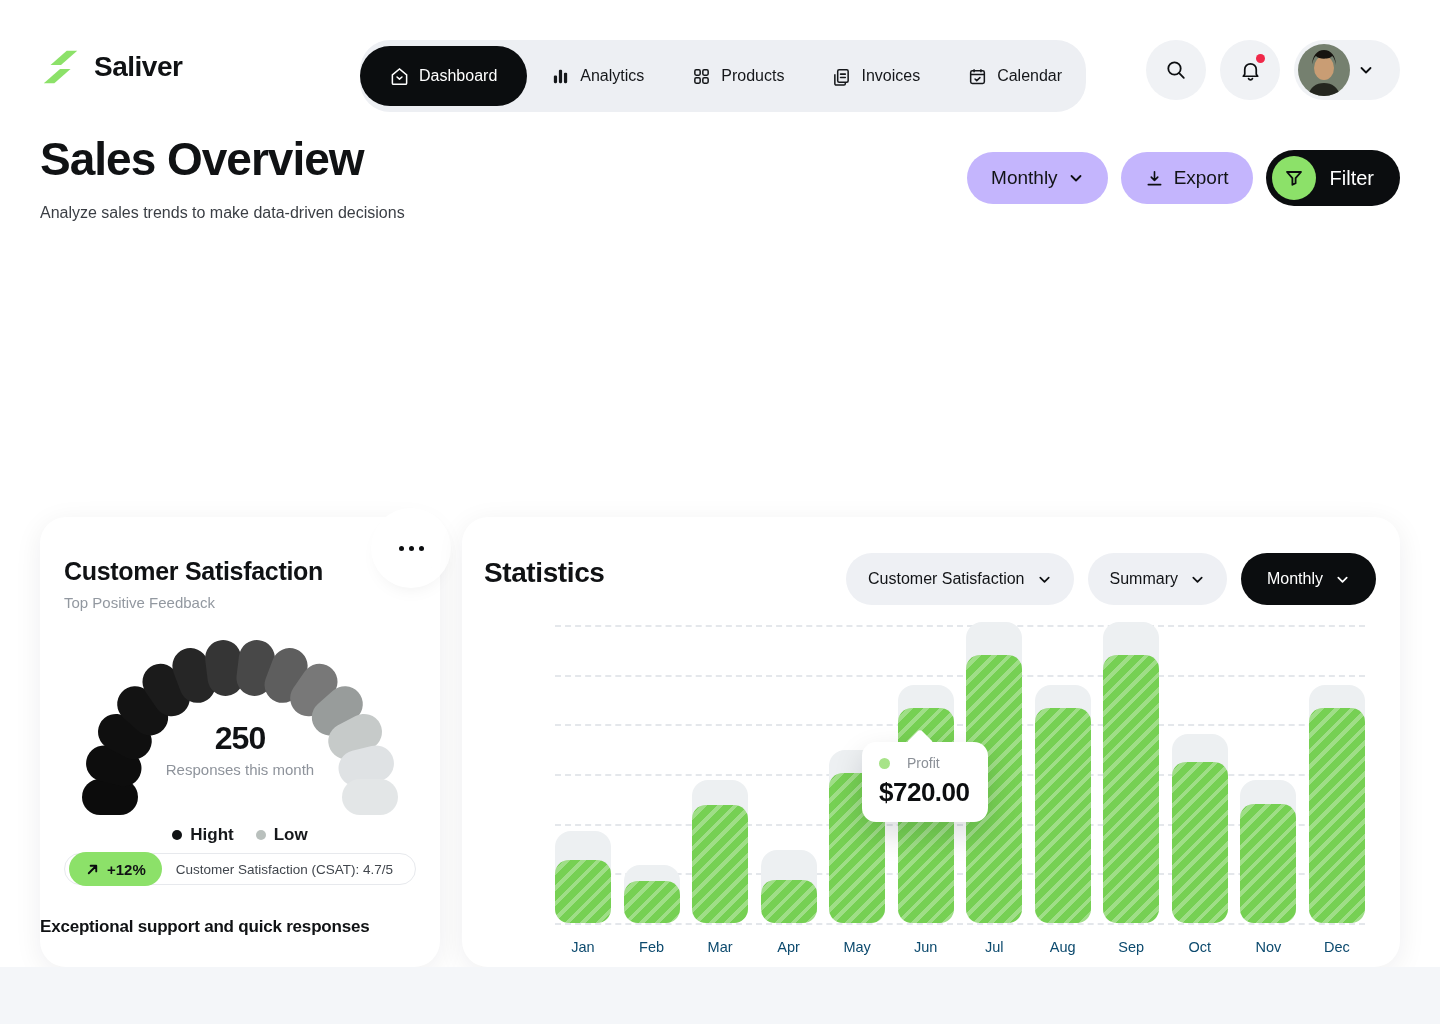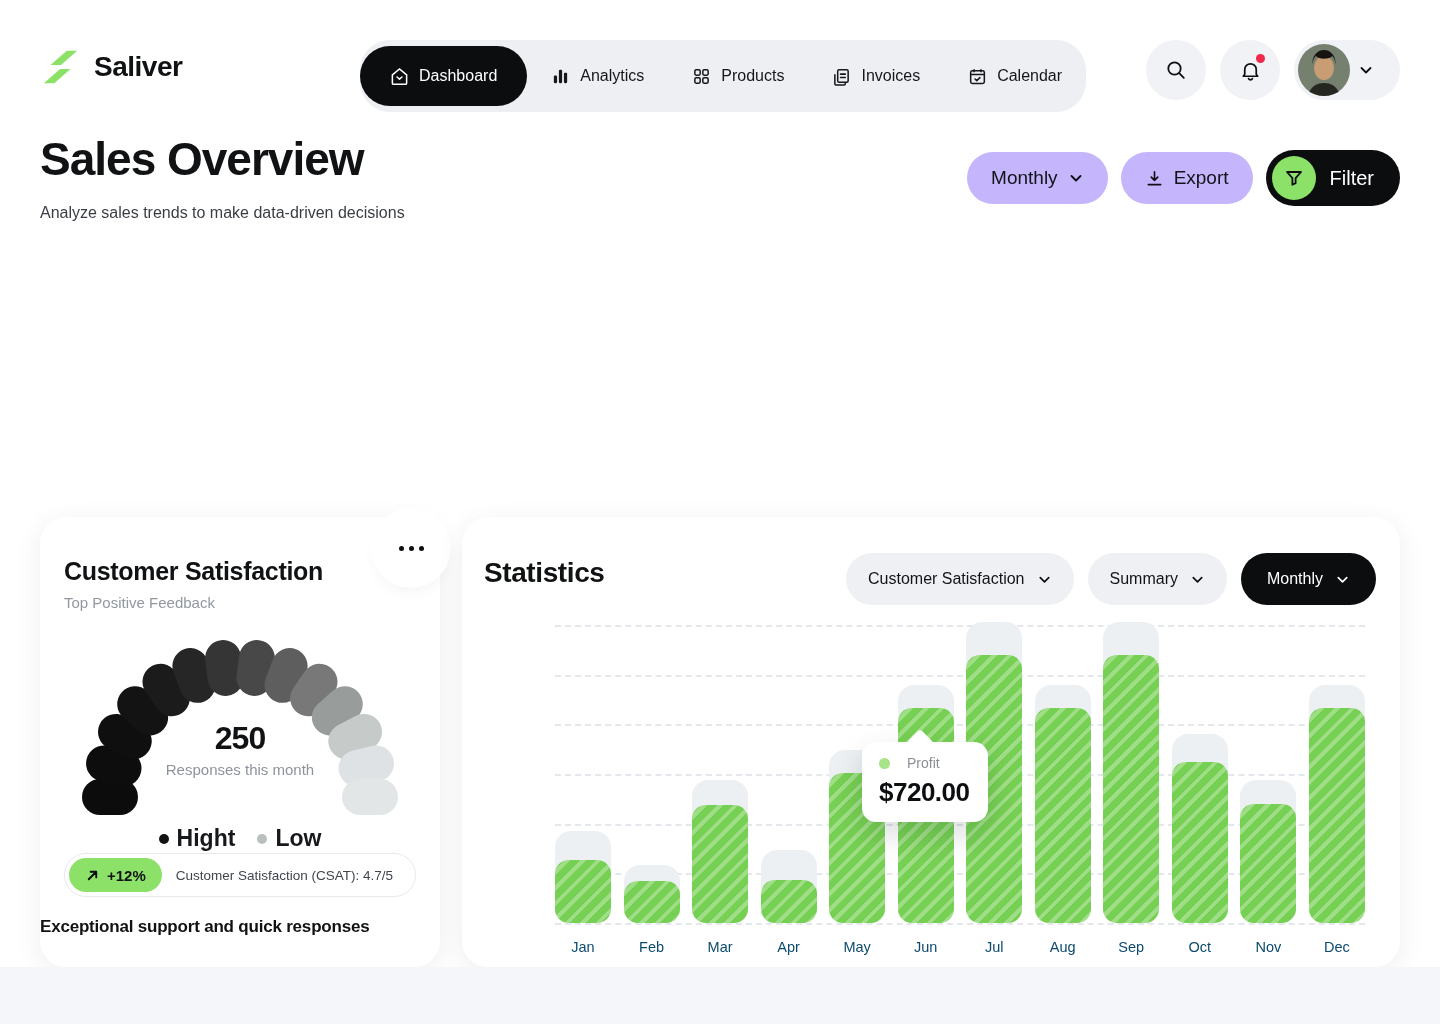--- a/index.html
+++ b/index.html
@@ -39,23 +39,23 @@
   .sat-head { position:absolute; left:24px; top:40px; }
   .dots-btn { position:absolute; right:0; top:2px; width:58px; height:58px; border-radius:50%; background:#fff; border:0; cursor:pointer;
     box-shadow:0 0 0 11px #fff, 0 8px 20px rgba(0,0,0,.10); display:flex; align-items:center; justify-content:center; gap:5px; }
   .dots-btn i { width:5px; height:5px; border-radius:50%; background:#0b0d0f; }
   
   .gauge-svg { position:absolute; left:30px; top:70px; }
   .gauge-text { position:absolute; left:0; right:0; top:203px; text-align:center; }
   .gauge-value { font-size:32px; font-weight:700; letter-spacing:-1px; }
   .gauge-caption { font-size:15px; color:#8e939b; margin-top:4px; }
   .gauge-legend { position:absolute; left:0; right:0; top:308px; display:flex; justify-content:center; gap:22px; }
-  .lg-item { display:flex; align-items:center; gap:8px; font-size:23px; font-weight:700; color:#16181b; }
+  .lg-item { display:flex; align-items:center; gap:8px; font-size:17px; font-weight:700; color:#16181b; }
   .lg-dot { width:10px; height:10px; border-radius:50%; }
-  .csat { position:absolute; left:24px; right:24px; top:336px; height:44px; border:1px solid #e7e9ed; border-radius:24px; display:flex; align-items:center; padding:4px; gap:14px; }
+  .csat { position:absolute; left:24px; right:24px; top:336px; height:32px; border:1px solid #e7e9ed; border-radius:24px; display:flex; align-items:center; padding:4px; gap:14px; }
   .delta { height:34px; border-radius:18px; background:var(--green,#8ce169); display:flex; align-items:center; gap:7px; padding:0 16px; font-size:15px; font-weight:700; }
   .csat-text { font-size:13.5px; color:#41464d; }
   .footnote { position:absolute; left:0; right:0; top:400px; font-size:17px; font-weight:700; letter-spacing:-.2px; }
   
   .stat-title { position:absolute; left:22px; top:40px; font-size:28px; font-weight:700; letter-spacing:-.4px; }
   .stat-filters { position:absolute; right:24px; top:36px; display:flex; gap:14px; }
   .stat-pill { height:52px; border-radius:26px; background:#eef0f4; border:0; display:flex; align-items:center; gap:12px; padding:0 22px; font-family:inherit; font-size:16px; color:#121417; cursor:pointer; }
   .stat-pill.dark { background:#0b0d0f; color:#fff; padding:0 26px; }
   
   .yticks { position:absolute; left:0; top:108px; width:74px; height:298px; }

